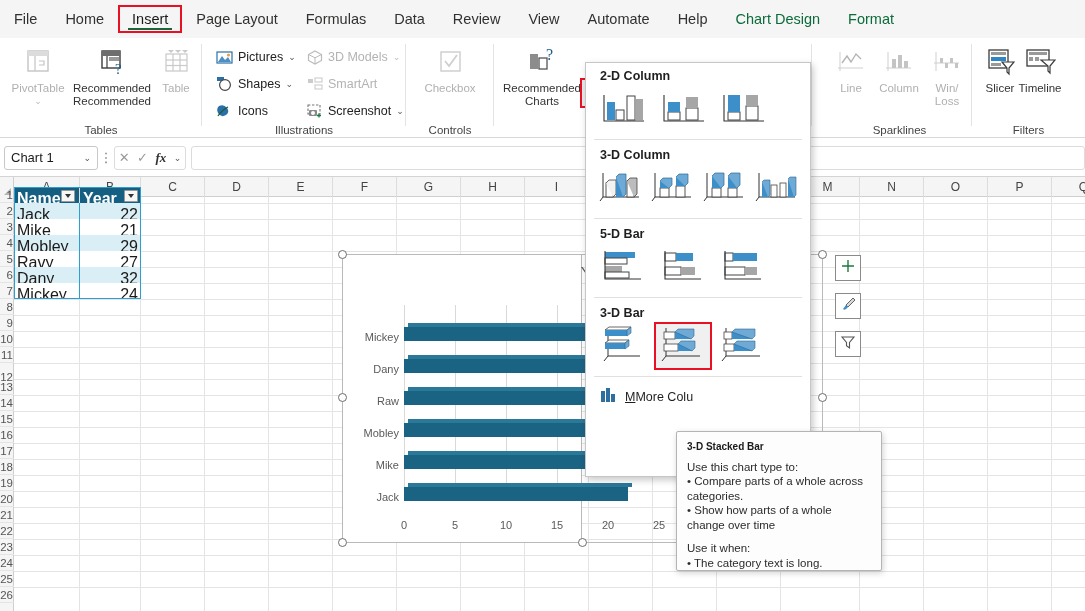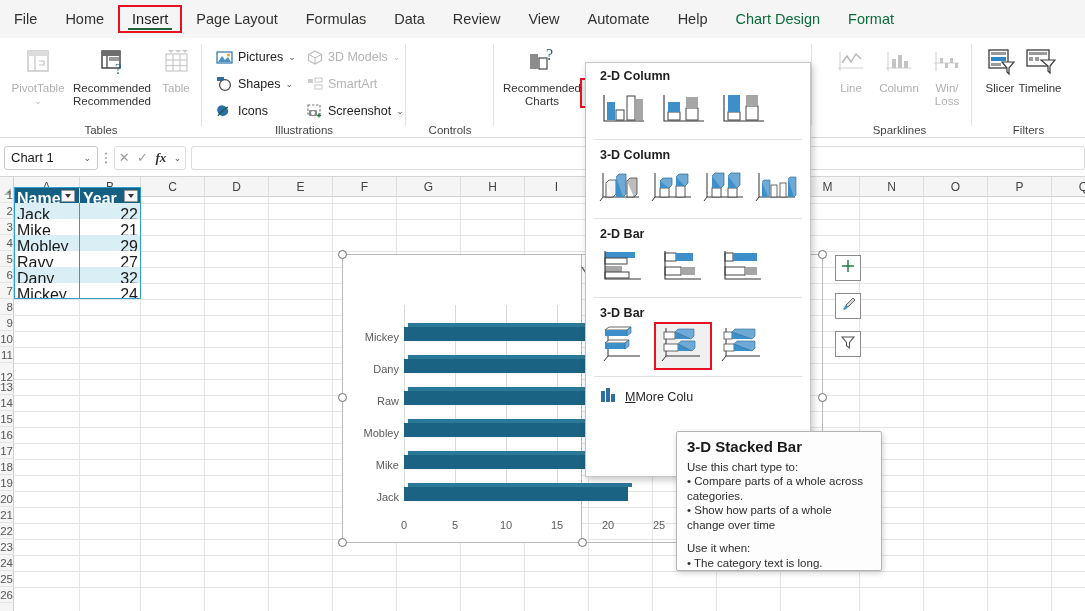--- a/index.html
+++ b/index.html
@@ -211,21 +211,21 @@
   .gmore u { text-decoration: underline; }
 
   
   .tooltip {
     position: absolute; left: 676px; top: 431px; width: 206px; height: 140px;
     background: #fdfdfd; border: 1px solid #b4b4b4; border-radius: 2px;
     box-shadow: 1px 2px 6px rgba(0,0,0,0.18);
     padding: 8px 10px; z-index: 30;
     font-size: 11.5px; color: #2b2b2b; line-height: 14.5px;
   }
-  .tooltip .tt-title { font-weight: bold; font-size: 15px; margin-bottom: 5px; color: #1a1a1a; }
+  .tooltip .tt-title { font-weight: bold; font-size: 10px; margin-bottom: 5px; color: #1a1a1a; }
   .tooltip p { margin: 0; }
   .tt-gap { height: 9px; }
 </style>
 </head>
 <body>
 
 <div id="app">
 
   <div class="tabbar">
     <div class="tab">File</div>
@@ -357,20 +357,29 @@
           </svg>
         </span>
         <span>Screenshot</span>
         <span class="chev">⌄</span>
       </div>
       <div class="group-label">Illustrations</div>
       <div class="sep" style="left:203px;"></div>
     </div>
 
     <div class="group" style="left:406px; width:88px;">
+      <div class="bigbtn dim" style="left:9px;">
+        <div class="ic">
+          <svg width="30" height="30" viewBox="0 0 30 30">
+            <rect x="6" y="5" width="19" height="19" fill="none" stroke="#cfcfcf" stroke-width="1.5"></rect>
+            <path d="M10 14 L14 19 L22 8" fill="none" stroke="#cfcfcf" stroke-width="1.8"></path>
+          </svg>
+        </div>
+        <div>Checkbox</div>
+      </div>
       <div class="group-label">Controls</div>
       <div class="sep" style="left:87px;"></div>
     </div>
 
     <div class="group" style="left:494px; width:318px;">
       <div class="bigbtn" style="left:4px; width:88px;">
         <div class="ic">
           <svg width="34" height="32" viewBox="0 0 34 32">
             <rect x="5" y="8" width="8" height="15" fill="#8c8c8c"></rect>
             <rect x="14" y="12" width="8" height="11" fill="#fff" stroke="#555" stroke-width="1.3"></rect>
@@ -810,21 +819,21 @@
           <path d="M8 13 l2-2 h6 v15 l-2 2" fill="#6fa9d6" stroke="#2b6a96" stroke-width="0.6"></path>
           <rect x="17" y="16" width="6" height="12" fill="#fff" stroke="#444" stroke-width="0.8"></rect>
           <rect x="26" y="14" width="6" height="14" fill="#fff" stroke="#444" stroke-width="0.8"></rect>
           <rect x="34" y="10" width="6" height="18" fill="#3d8fc9"></rect>
           <path d="M34 10 l2-2 h6 v18 l-2 2" fill="#6fa9d6" stroke="#2b6a96" stroke-width="0.6"></path>
         </svg>
       </div>
     </div>
     <div class="gdiv"></div>
 
-    <div class="gsec">2-D Bar</div>
+    <div class="gsec">5-D Bar</div>
     <div class="grow">
       <div class="gitem">
         <svg width="48" height="38" viewBox="0 0 48 38">
           <rect x="6" y="4" width="30" height="6" fill="#3d8fc9"></rect>
           <rect x="6" y="10" width="22" height="6" fill="#fff" stroke="#444" stroke-width="1"></rect>
           <rect x="6" y="18" width="17" height="6" fill="#a6a6a6"></rect>
           <rect x="6" y="24" width="24" height="6" fill="#fff" stroke="#444" stroke-width="1"></rect>
           <path d="M6 3 v28 h36" fill="none" stroke="#333" stroke-width="1.1"></path>
         </svg>
       </div>

